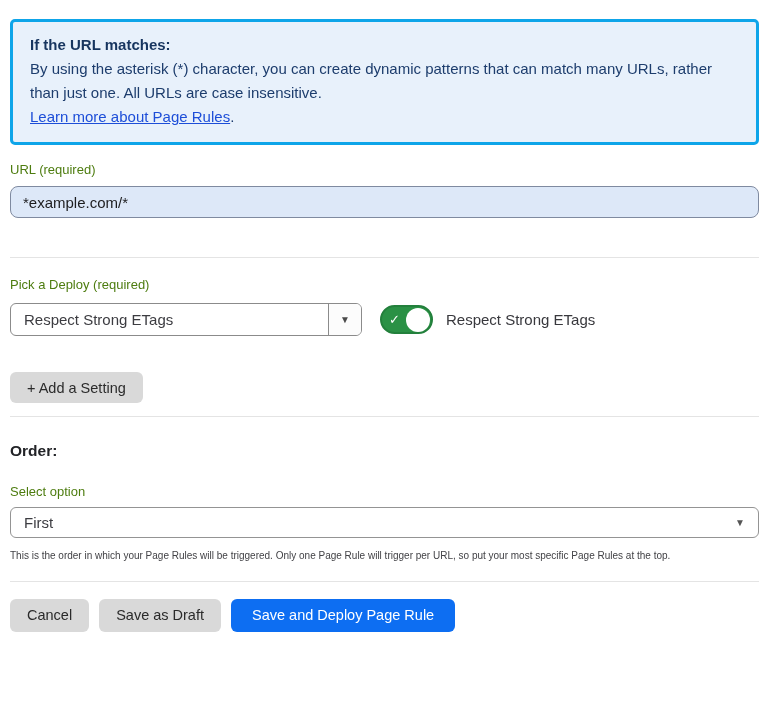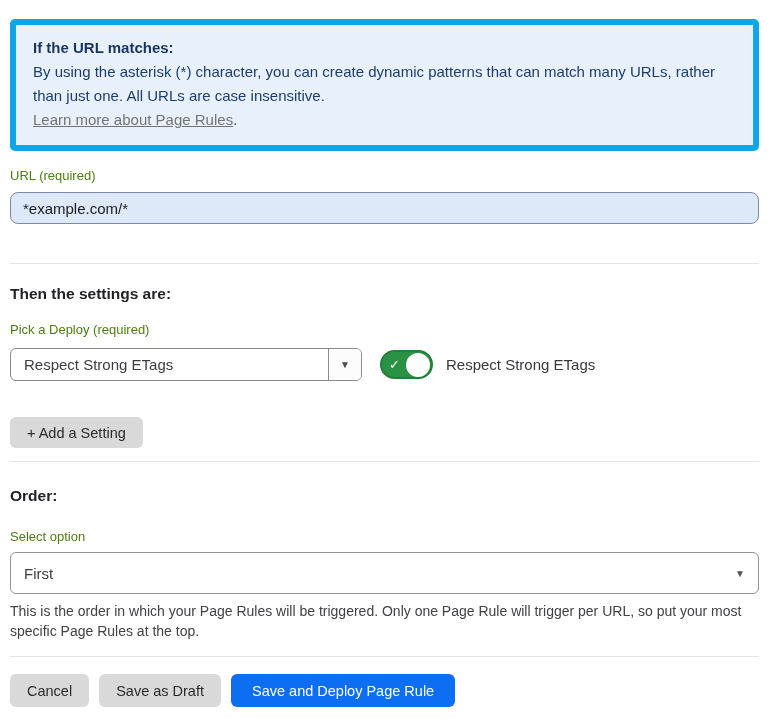--- a/index.html
+++ b/index.html
@@ -16,30 +16,30 @@
     margin-top: 9px;
     font-size: 21px;
     font-weight: 700;
     color: #2e2e33;
     letter-spacing: 0.1px;
   }
 
   .info-box {
     margin-top: 19px;
     background: #e8f1fb;
-    border: 6px solid #0ea5e9;
+    border: 3px solid #0ea5e9;
     border-radius: 5px;
     padding: 11px 17px 13px 17px;
     font-size: 15px;
     line-height: 24px;
     color: #1d3d6d;
   }
   .info-box .info-heading { font-weight: 700; color: #17355f; }
   .info-box a.info-link {
-    color: #737373;
+    color: #1d4ed8;
     text-decoration: underline;
     cursor: pointer;
   }
   .info-box .info-link-suffix { color: #1d3d6d; }
 
   .field-label {
     font-size: 13px;
     color: #4d7c0f;
   }
   .url-label { margin-top: 17px; }
@@ -160,39 +160,39 @@
     font-size: 14.5px;
   }
   .add-setting-btn { margin-top: 36px; height: 31px; }
 
   .order-heading { margin-top: 25px; }
   .order-select-label { margin-top: 24px; }
 
   .order-select {
     margin-top: 8px;
     width: 100%;
-    height: 42px;
+    height: 31px;
     background: #ffffff;
     border: 1px solid #949494;
     border-radius: 6px;
     display: flex;
     align-items: center;
     justify-content: space-between;
     padding: 0 13px;
     font-size: 15px;
     color: #3c3c41;
     cursor: pointer;
   }
   .order-select .select-arrow {
     font-size: 10px;
     color: #555555;
   }
   .order-help {
     margin-top: 8px;
-    font-size: 14px;
+    font-size: 10px;
     line-height: 19.5px;
     color: #424246;
     max-width: 749px;
   }
 
   .footer-actions {
     margin-top: 17px;
     display: flex;
     align-items: center;
     gap: 10px;
@@ -219,21 +219,20 @@
     <div>
       <a class="info-link">Learn more about Page Rules</a><span class="info-link-suffix">.</span>
     </div>
   </div>
 
   <div class="field-label url-label">URL (required)</div>
   <input class="url-input" type="text" value="*example.com/*" style="">
 
   <hr class="divider divider-1">
 
-  <div class="section-heading settings-heading">Then the settings are:</div>
 
   <div class="field-label pick-setting-label">Pick a Deploy (required)</div>
 
   <div class="setting-row">
     <div class="select-box">
       <div class="select-value">Respect Strong ETags</div>
       <div class="select-arrow-section">
         <span>▼</span>
       </div>
     </div>

